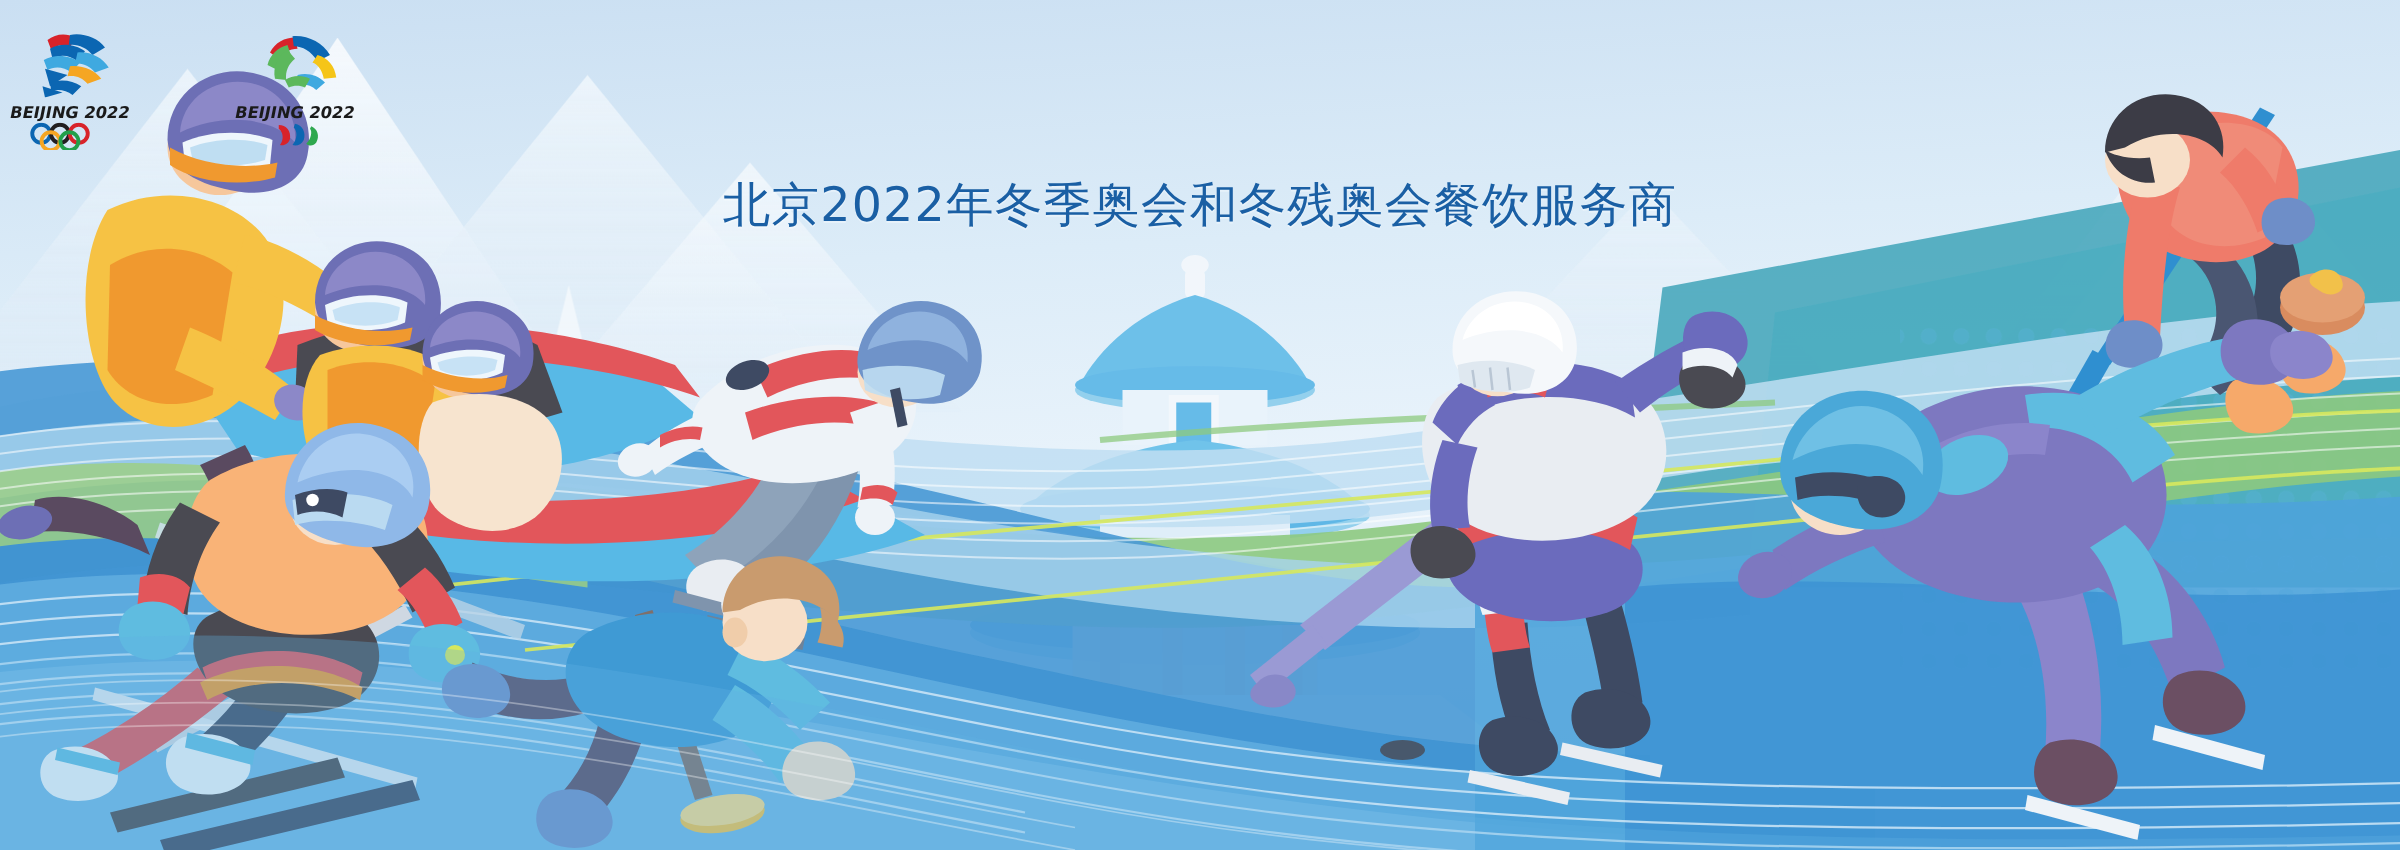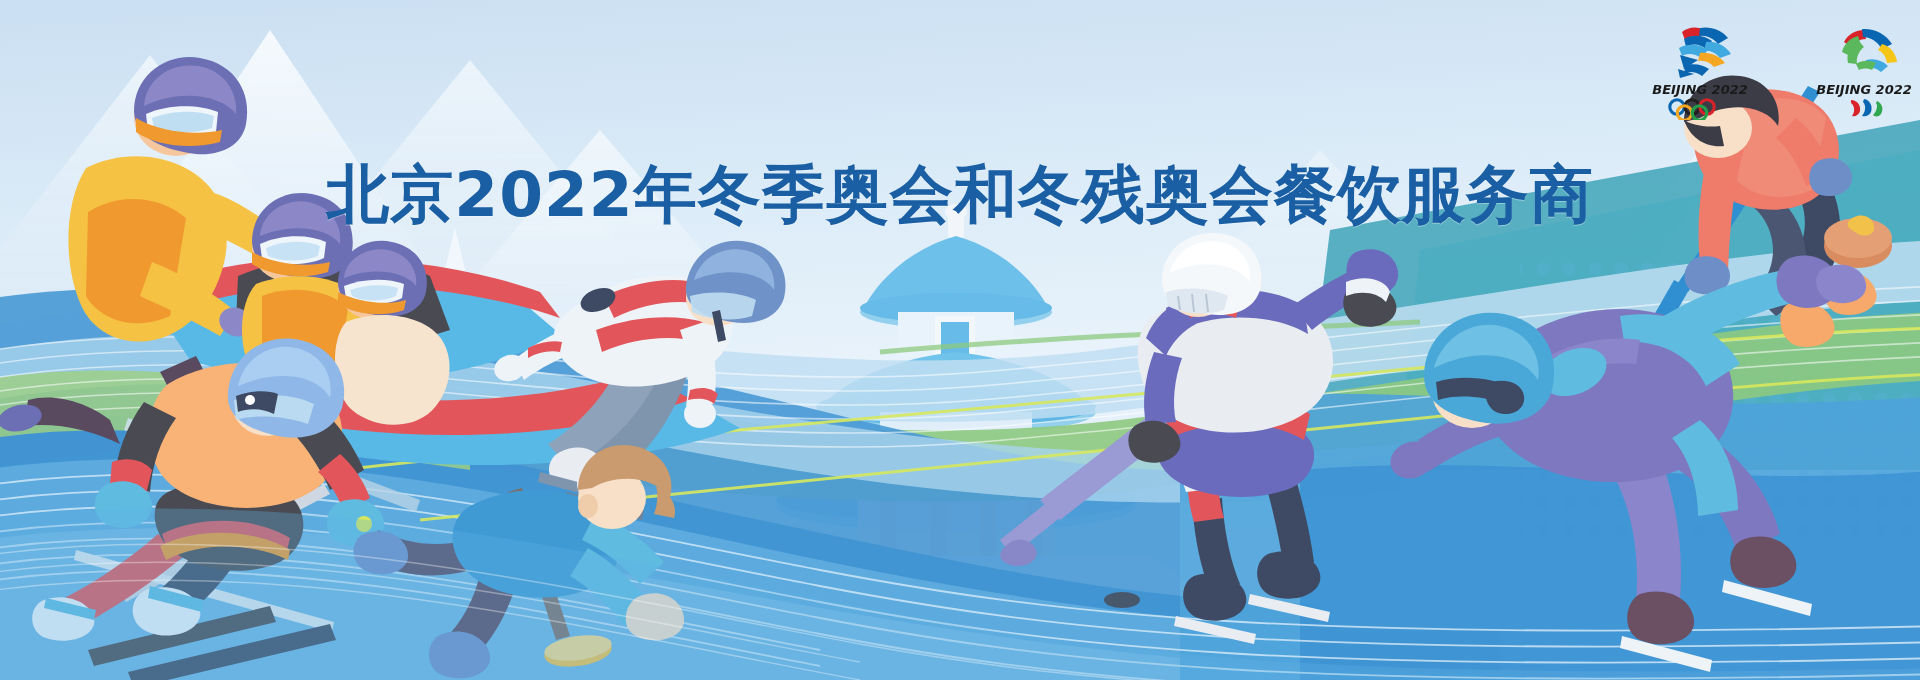--- a/index.html
+++ b/index.html
@@ -11,30 +11,30 @@
   }
   .layer{position:absolute;left:0;top:0;width:1920px;height:680px;}
   .layer svg{display:block;width:1920px;height:680px;}
 
   
   #title-wrap{
     position:absolute;left:0;top:118px;width:1920px;text-align:center;z-index:60;
   }
   #page-title{
     display:inline-block;
-    font-size:63px;line-height:1.12;font-weight:bold;letter-spacing:1px;
+    font-size:38px;line-height:1.12;font-weight:normal;letter-spacing:1px;
     color:#1a5fa4;
     font-family:"DejaVu Sans","Liberation Sans",sans-serif;
     text-shadow:0 1px 0 rgba(255,255,255,.35);
     white-space:nowrap;
   }
 
   
   #logos{position:absolute;left:0;top:22px;width:1920px;z-index:60;
-         display:flex;justify-content:flex-end;align-items:flex-start;gap:52px;}
+         display:flex;justify-content:flex-start;align-items:flex-start;gap:68px;}
   .logo-block{width:112px;display:flex;flex-direction:column;align-items:center;}
   .logo-mark{width:92px;height:56px;}
   .logo-word{width:100px;height:17px;margin-top:2px;}
   .logo-sub{width:78px;height:22px;margin-top:1px;}
   .logo-sub.para{width:54px;height:20px;}
 
   
   ::-webkit-scrollbar{width:0;height:0;}
 </style>
 </head>

